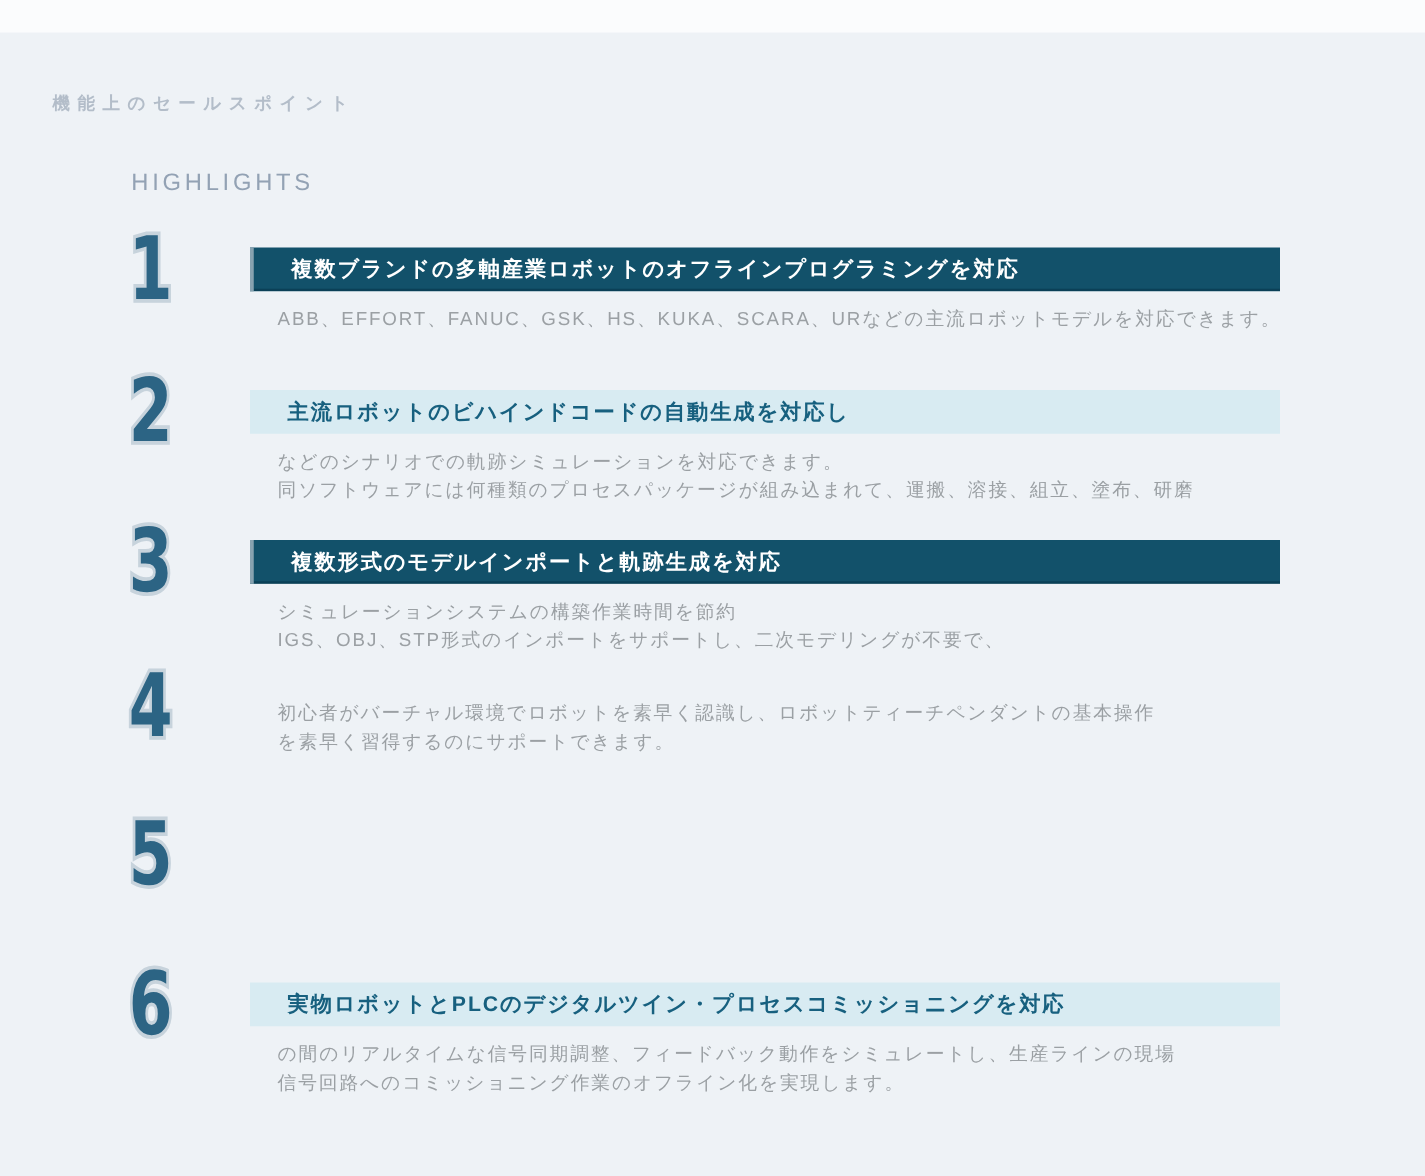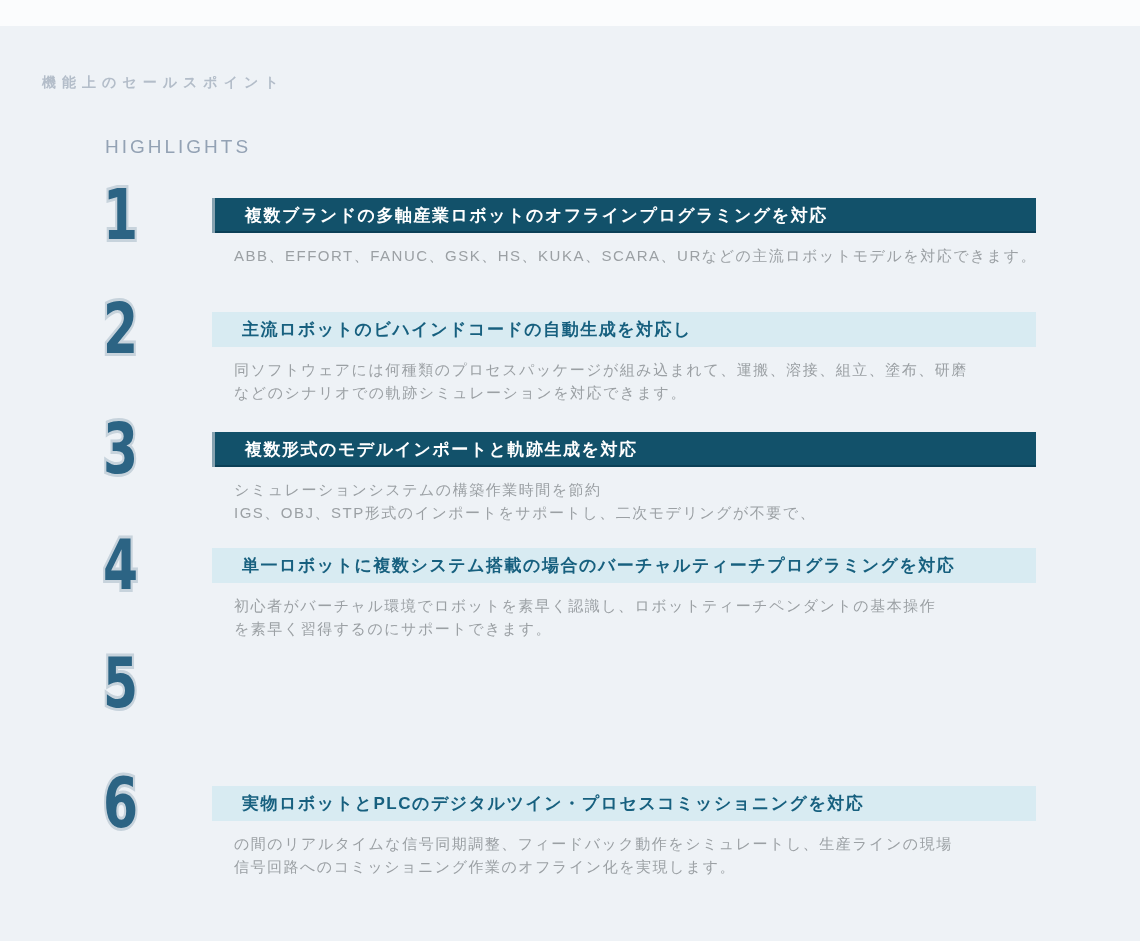--- a/index.html
+++ b/index.html
@@ -34,21 +34,21 @@
   .item-number{
     position:absolute;left:103px;top:-10px;
     font-size:70px;line-height:0.78;font-weight:bold;
     font-family:"DejaVu Sans","Liberation Sans",sans-serif;
     color:var(--number-fill,#2c6484);
     -webkit-text-stroke:6px var(--number-stroke,#c7d3dc);
     paint-order:stroke fill;
     transform:scaleX(0.72);
     transform-origin:left top;
   }
-  .item-content{position:absolute;left:212px;top:0;width:860px;}
+  .item-content{position:absolute;left:200px;top:0;width:860px;}
   .bar{
     width:824px;height:35px;
     box-sizing:border-box;
     display:flex;align-items:center;
     padding-left:30px;
     font-size:17px;font-weight:bold;
     letter-spacing:1.5px;
     white-space:nowrap;
   }
   .bar.dark{
@@ -91,45 +91,42 @@
     </div>
   </div>
 
   <div class="item" style="top:312px">
     <div class="item-number">2</div>
     <div class="item-content">
       <div class="bar light">
         <span>主流ロボットのビハインドコードの自動生成を対応し</span>
       </div>
       <div class="item-body">
+        <div>などのシナリオでの軌跡シミュレーションを対応できます。</div>
         <div>同ソフトウェアには何種類のプロセスパッケージが組み込まれて、運搬、溶接、組立、塗布、研磨</div>
-        <div>などのシナリオでの軌跡シミュレーションを対応できます。</div>
       </div>
     </div>
   </div>
 
   <div class="item" style="top:432px">
     <div class="item-number">3</div>
     <div class="item-content">
       <div class="bar dark">
         <span>複数形式のモデルインポートと軌跡生成を対応</span>
       </div>
       <div class="item-body">
         <div>シミュレーションシステムの構築作業時間を節約</div>
         <div>IGS、OBJ、STP形式のインポートをサポートし、二次モデリングが不要で、</div>
       </div>
     </div>
   </div>
 
   <div class="item" style="top:548px">
     <div class="item-number">4</div>
     <div class="item-content">
-      <div class="bar light">
-        <span>単一ロボットに複数システム搭載の場合のバーチャルティーチプログラミングを対応</span>
-      </div>
       <div class="item-body">
         <div>初心者がバーチャル環境でロボットを素早く認識し、ロボットティーチペンダントの基本操作</div>
         <div>を素早く習得するのにサポートできます。</div>
       </div>
     </div>
   </div>
 
   <div class="item" style="top:666px">
     <div class="item-number">5</div>
     <div class="item-content">

